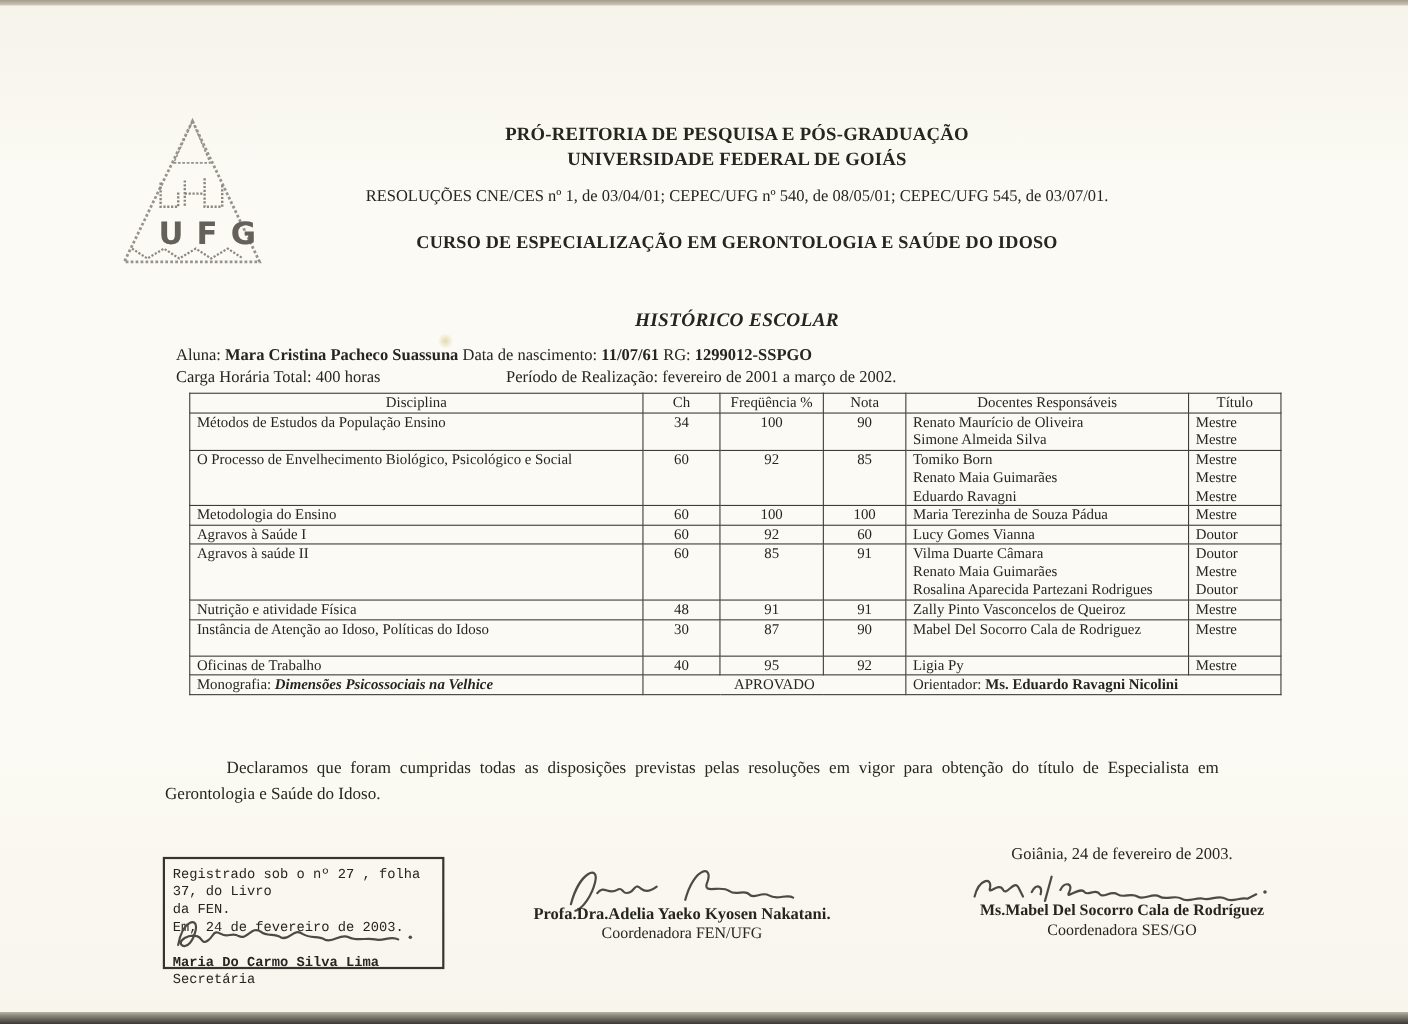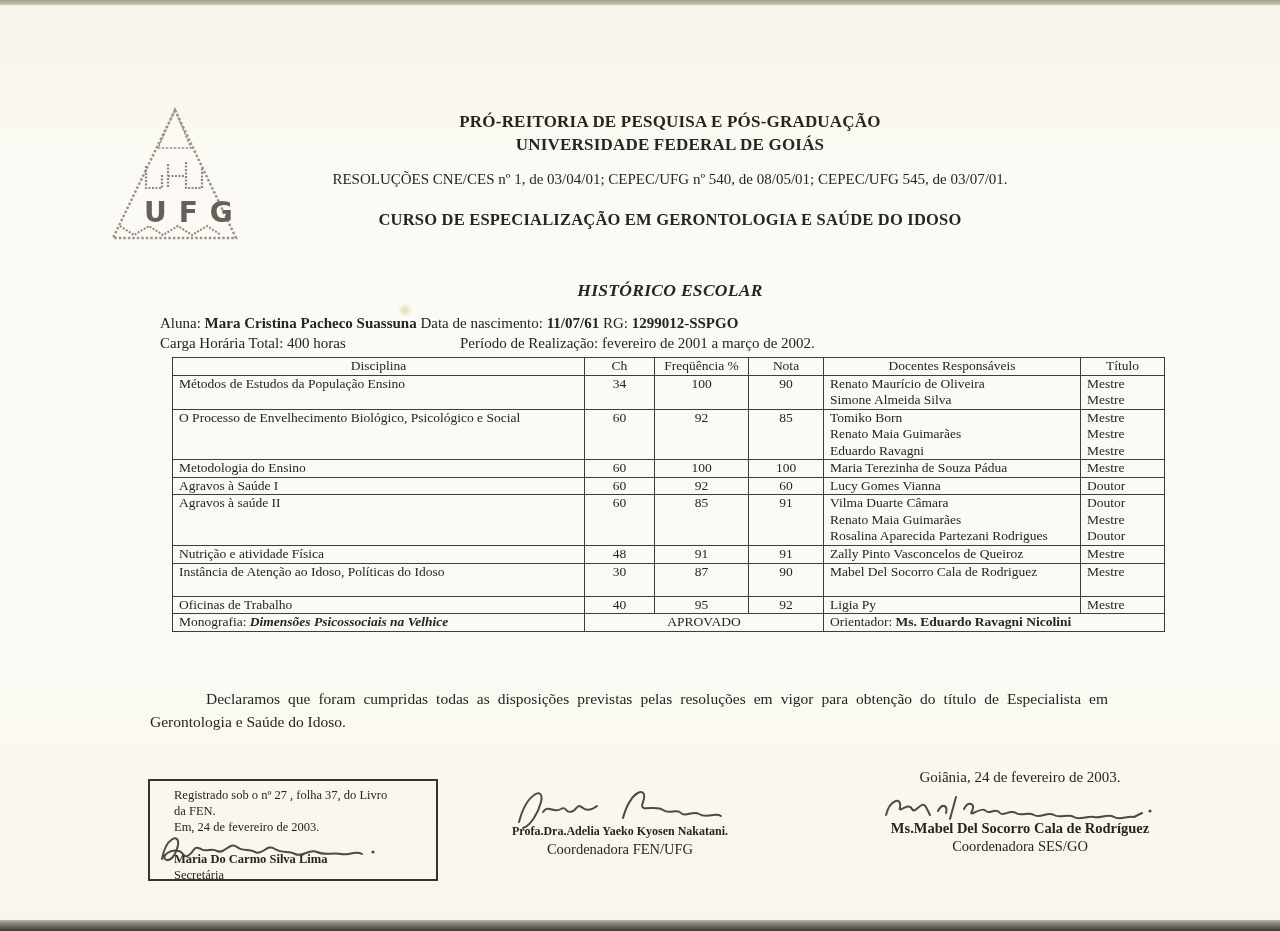--- a/index.html
+++ b/index.html
@@ -44,27 +44,27 @@
   td.num-b{text-align:center;font-weight:bold;}
   td.nota-low{vertical-align:bottom;padding-bottom:1px;}
   .ital-b{font-weight:bold;font-style:italic;}
   .declaration{
     position:absolute;left:150px;top:687px;width:958px;
     font-size:15.5px;line-height:23px;text-indent:56px;text-align:justify;
   }
   .reg-box{
     position:absolute;left:148px;top:779px;width:238px;height:86px;
     border:2px solid #35342e;
-    padding:6px 24px;
-    font-size:12.5px;line-height:16px;
+    padding:6px 7px;
+    font-size:12.5px;line-height:16px;font-family:Liberation Mono, monospace;
   }
   .reg-sig{position:absolute;left:4px;top:44px;width:230px;height:46px;}
   .sig-stroke{fill:none;stroke:#4c4a43;stroke-width:2;stroke-linecap:round;stroke-linejoin:round;}
   .center-sign{position:absolute;left:455px;top:780px;width:330px;text-align:center;}
-  .center-sign .name{font-weight:bold;font-size:12px;line-height:18px;}
+  .center-sign .name{font-weight:bold;font-size:15px;line-height:18px;}
   .center-sign .role{font-size:14.5px;line-height:19px;}
   .right-sign{position:absolute;left:855px;top:768px;width:330px;text-align:center;}
   .right-sign .dateline{font-size:15px;line-height:19px;}
   .right-sign .name{font-weight:bold;font-size:14.5px;line-height:18px;}
   .right-sign .role{font-size:14.5px;line-height:19px;}
   .sig-svg{display:block;margin:0 auto;}
   .right-sign .sig-svg{margin-top:2px;margin-bottom:-8px;}
   .center-sign .sig-svg{margin-bottom:-10px;}
 </style>
 </head>

